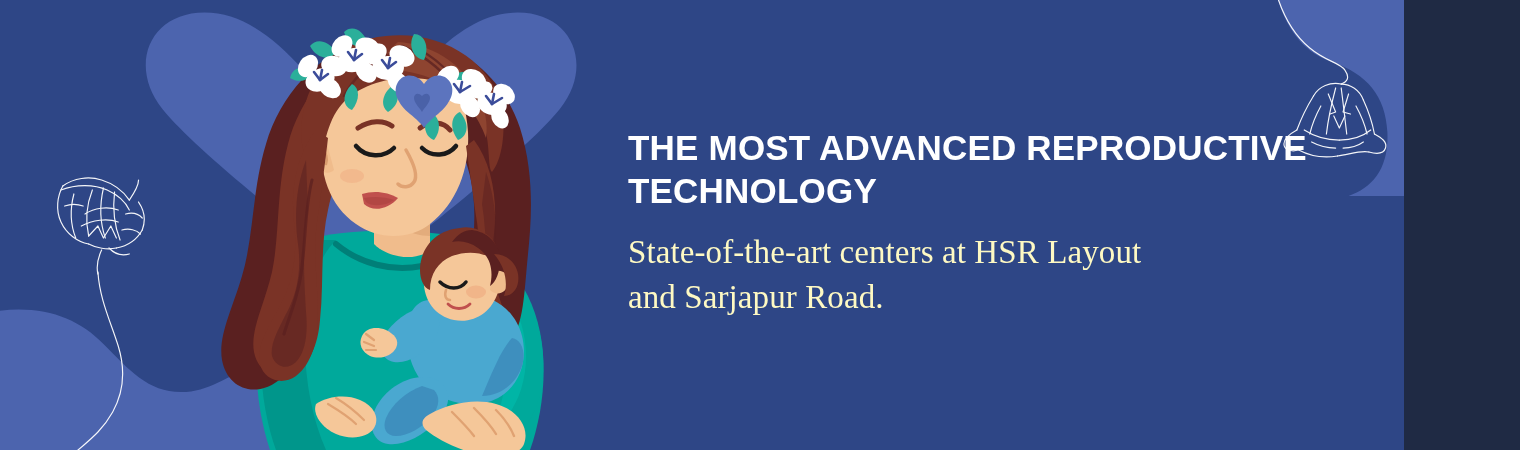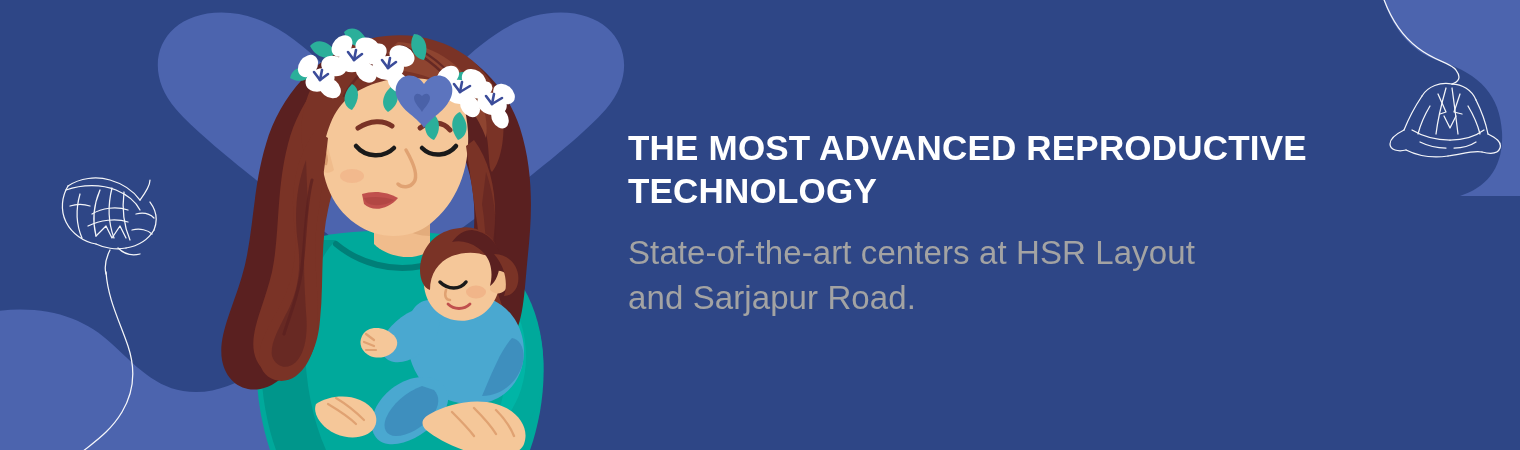--- a/index.html
+++ b/index.html
@@ -7,21 +7,21 @@
     margin: 0;
     padding: 0;
     background: #1f2a44;
   }
   body {
     font-family: "Liberation Sans", sans-serif;
   }
 
   .banner {
     position: relative;
-    width: 1520px;
+    width: 1404px;
     height: 450px;
     overflow: hidden;
     background: #2E4686;
   }
 
   .bg-layer {
     position: absolute;
     inset: 0;
     width: 100%;
     height: 100%;
@@ -49,22 +49,22 @@
     font-size: 35px;
     line-height: 43px;
     font-weight: 700;
     letter-spacing: 0.2px;
     text-transform: uppercase;
     white-space: pre-line;
   }
 
   .subhead {
     margin: 18px 0 0 0;
-    color: #a3a3a3;
-    font-family: Liberation Sans, sans-serif;
+    color: #fef9c3;
+    font-family: Liberation Serif, serif;
     font-size: 33px;
     line-height: 45px;
     font-weight: 400;
     letter-spacing: 0.1px;
     white-space: pre-line;
   }
 </style>
 </head>
 <body>
 

